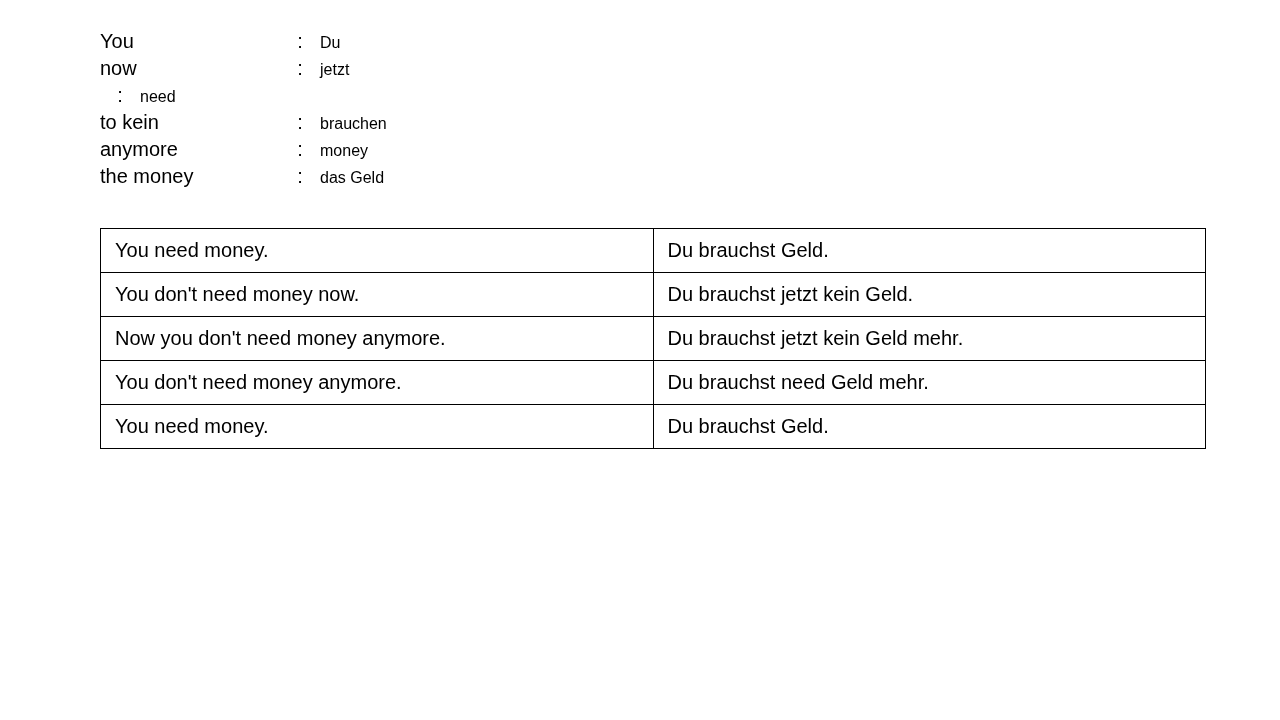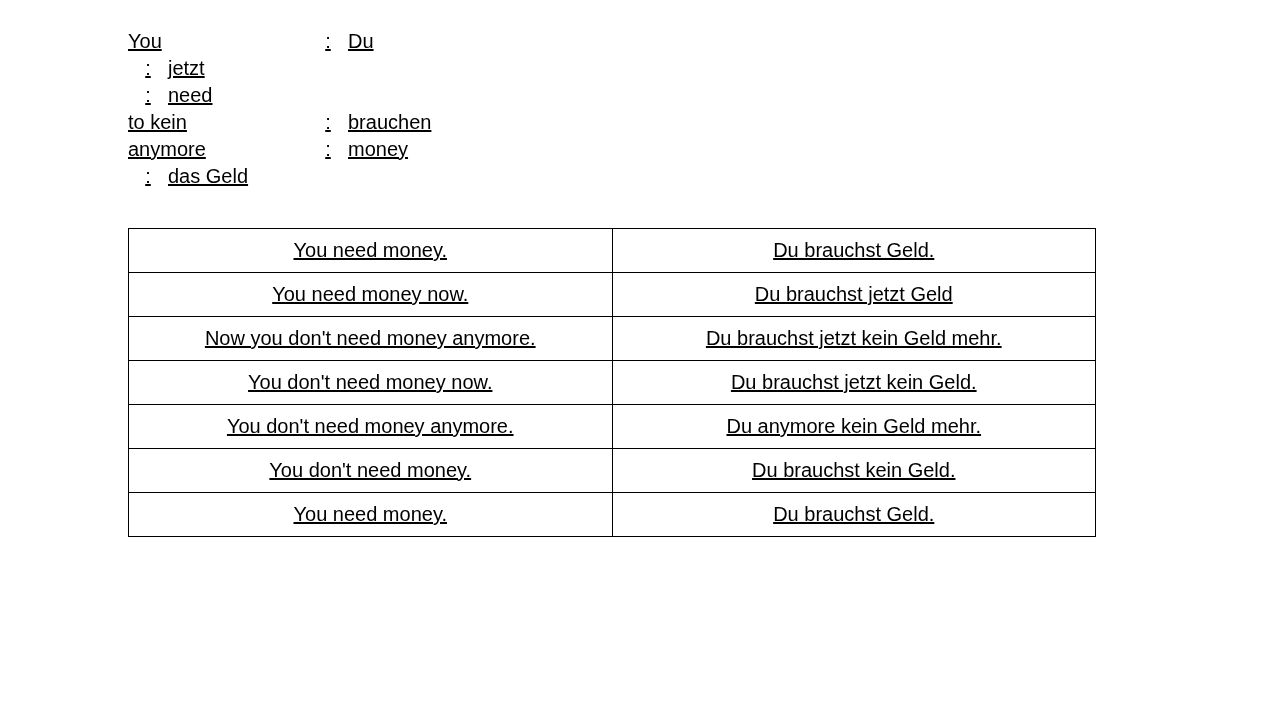--- a/index.html
+++ b/index.html
@@ -10,117 +10,109 @@
     body {
       background: #ffffff;
       font-family: Arial, sans-serif;
       font-size: 20px;
       color: #000000;
       width: 1280px;
       height: 720px;
       overflow: hidden;
     }
     .page-container {
-      padding: 20px 48px;
-      text-decoration: underline;
+      padding: 20px 20px;
     }
     .vocab-list {
       margin-top: 10px;
       margin-left: 80px;
     }
     .vocab-row {
       display: flex;
       align-items: baseline;
       margin-bottom: 4px;
     }
     .vocab-english {
       width: 180px;
       font-size: 20px;
     }
     .vocab-colon {
       width: 40px;
       text-align: center;
       font-size: 20px;
     }
     .vocab-german {
-      font-size: 20px;
+      font-size: 16px;
     }
     .translation-table {
       margin-top: 40px;
       border-collapse: collapse;
-      width: 968px;
+      width: 1106px;
       margin-left: 80px;
-      text-align: center;
     }
     .translation-table td {
       border: 1px solid #000000;
       padding: 10px 14px;
       font-size: 20px;
       width: 50%;
     }
   </style>
 </head>
 <body>
 
 <div class="page-container">
   <div class="vocab-list" id="vocab-list">
   <div class="vocab-row">
         <span class="vocab-english">You</span>
         <span class="vocab-colon">:</span>
         <span class="vocab-german">Du</span>
       </div>
       <div class="vocab-row">
+        <span class="vocab-english">now</span>
         <span class="vocab-colon">:</span>
         <span class="vocab-german">jetzt</span>
       </div>
       <div class="vocab-row">
         <span class="vocab-colon">:</span>
         <span class="vocab-german">need</span>
       </div>
       <div class="vocab-row">
         <span class="vocab-english">to kein</span>
         <span class="vocab-colon">:</span>
         <span class="vocab-german">brauchen</span>
       </div>
       <div class="vocab-row">
         <span class="vocab-english">anymore</span>
         <span class="vocab-colon">:</span>
         <span class="vocab-german">money</span>
       </div>
       <div class="vocab-row">
+        <span class="vocab-english">the money</span>
         <span class="vocab-colon">:</span>
         <span class="vocab-german">das Geld</span>
       </div>
     </div>
 
   <table class="translation-table" id="translation-table">
     <tbody id="table-body">
     <tr>
           <td>You need money.</td>
           <td>Du brauchst Geld.</td>
         </tr>
         <tr>
-          <td>You need money now.</td>
-          <td>Du brauchst jetzt Geld</td>
+          <td>You don't need money now.</td>
+          <td>Du brauchst jetzt kein Geld.</td>
         </tr>
         <tr>
           <td>Now you don't need money anymore.</td>
           <td>Du brauchst jetzt kein Geld mehr.</td>
         </tr>
         <tr>
-          <td>You don't need money now.</td>
-          <td>Du brauchst jetzt kein Geld.</td>
-        </tr>
-        <tr>
           <td>You don't need money anymore.</td>
-          <td>Du anymore kein Geld mehr.</td>
-        </tr>
-        <tr>
-          <td>You don't need money.</td>
-          <td>Du brauchst kein Geld.</td>
+          <td>Du brauchst need Geld mehr.</td>
         </tr>
         <tr>
           <td>You need money.</td>
           <td>Du brauchst Geld.</td>
         </tr>
       </tbody>
   </table>
 </div>
 
 </body></html>

